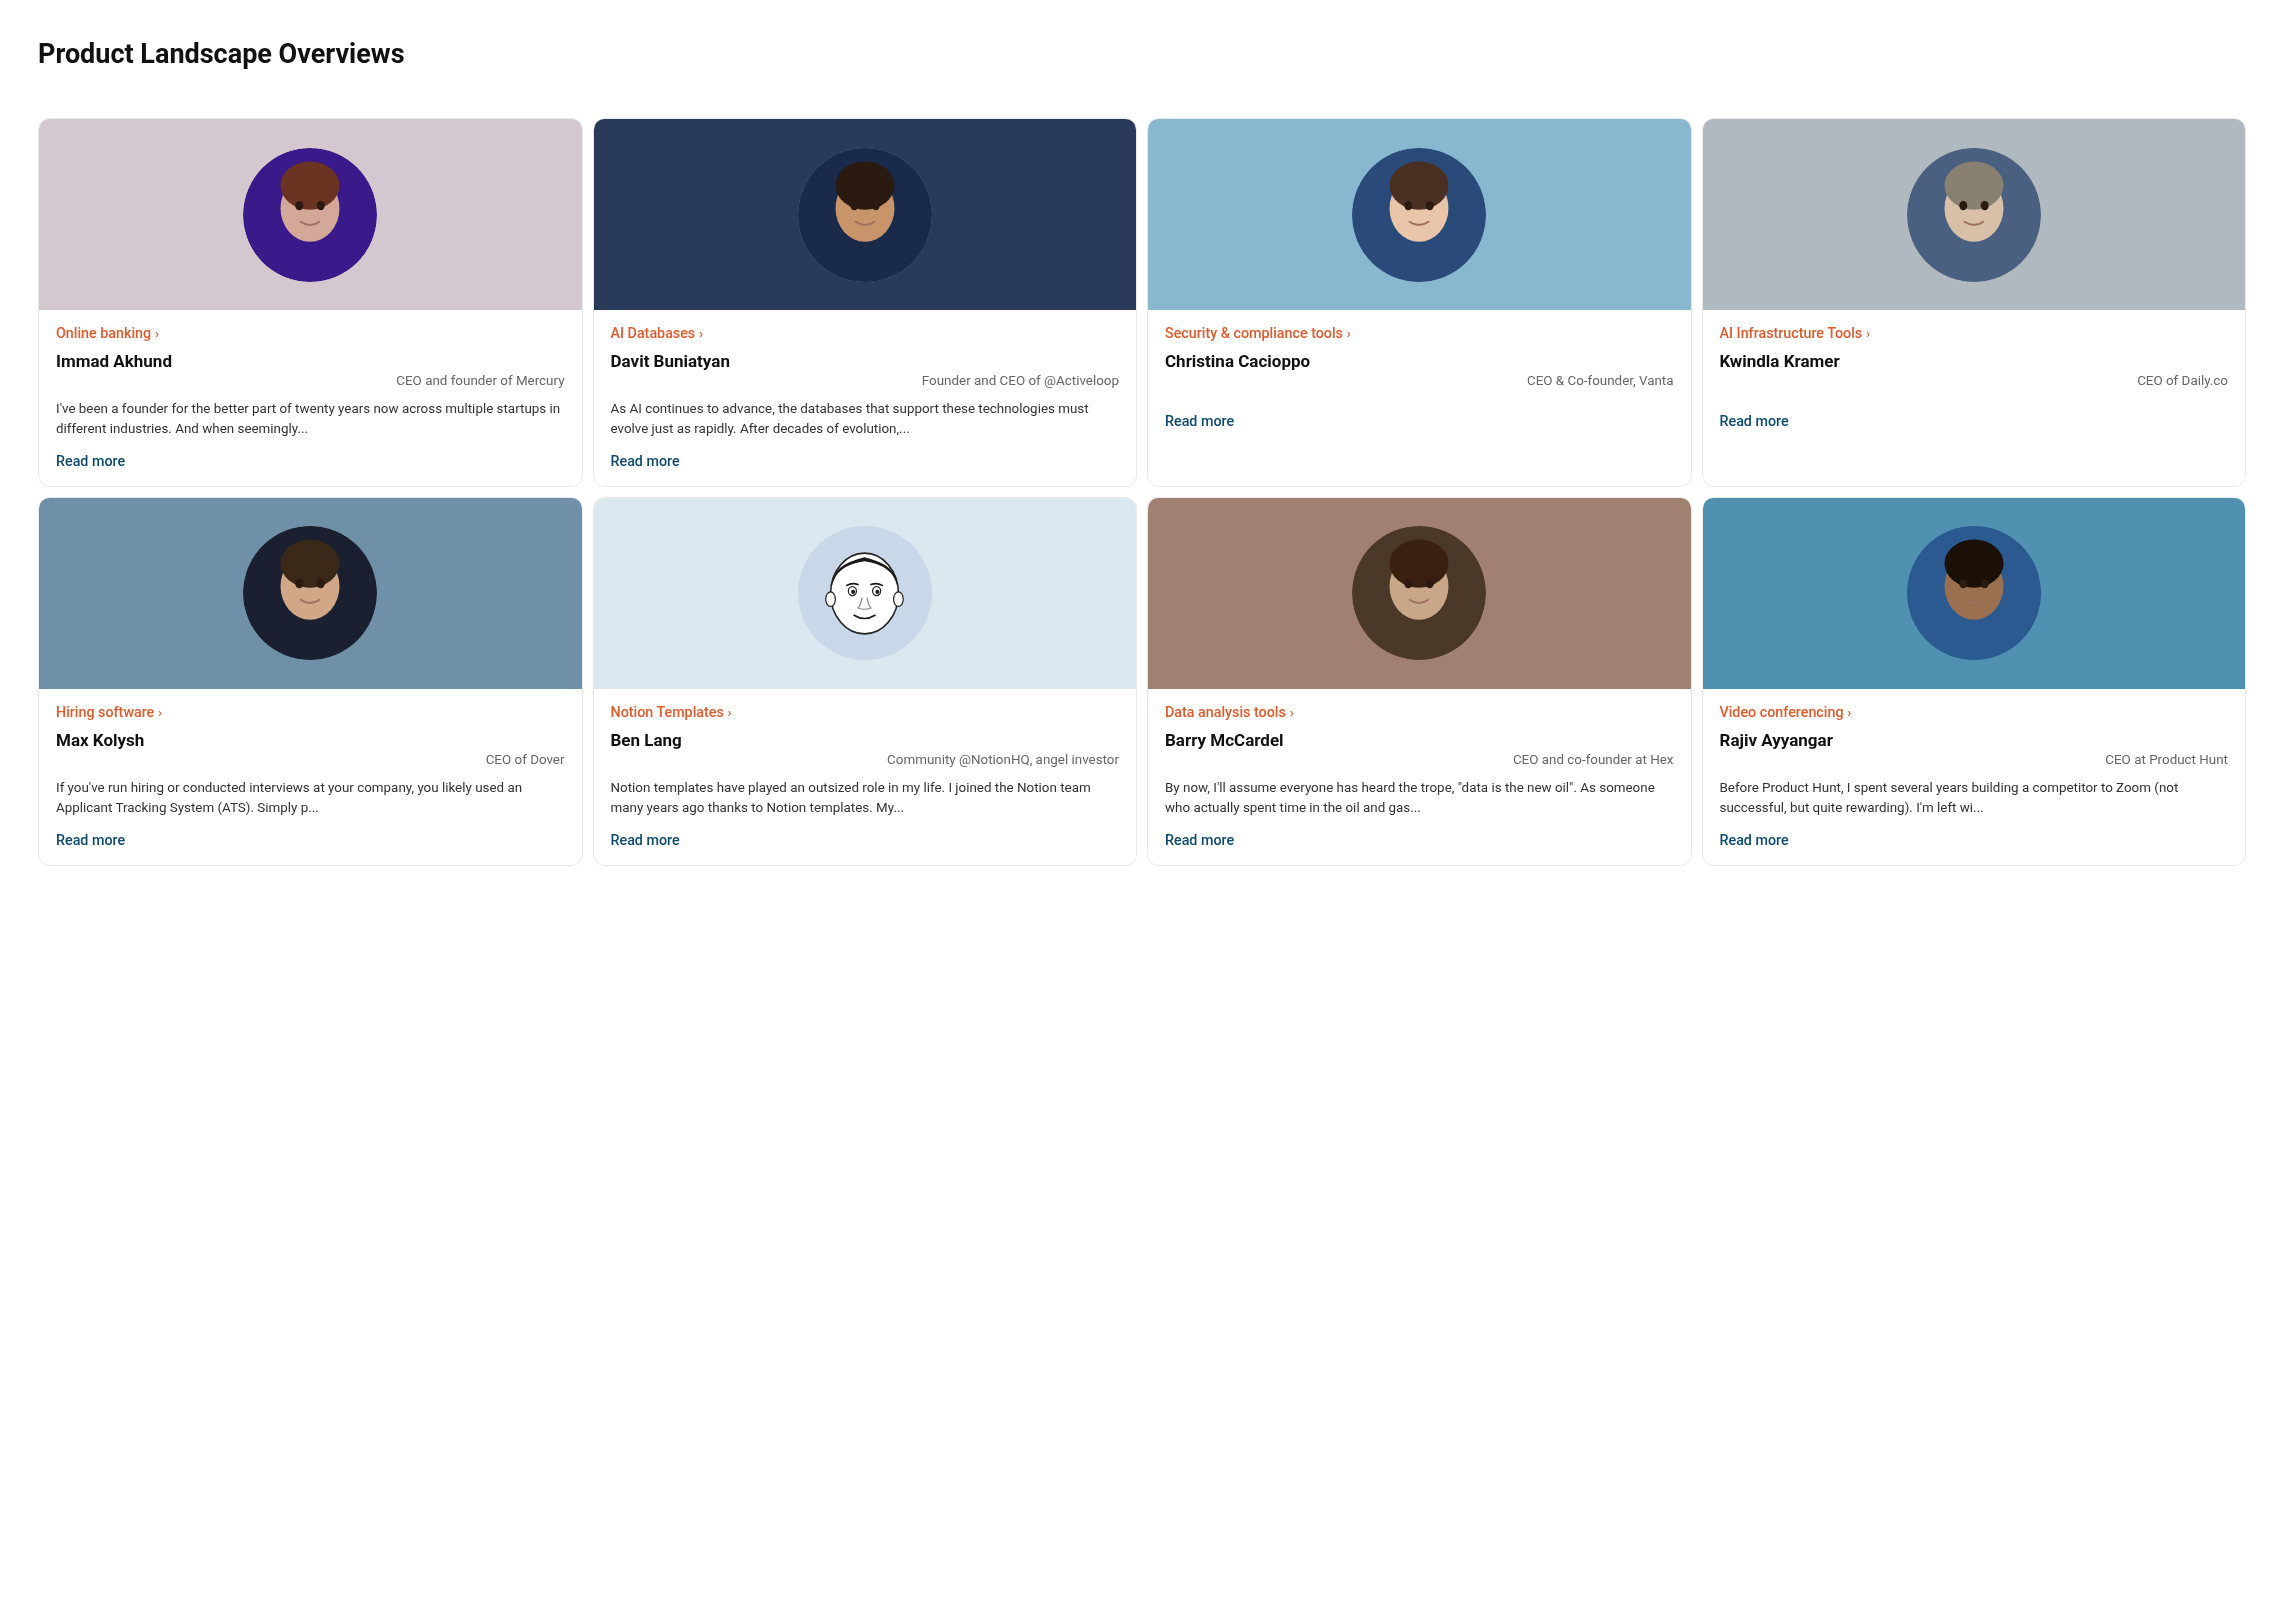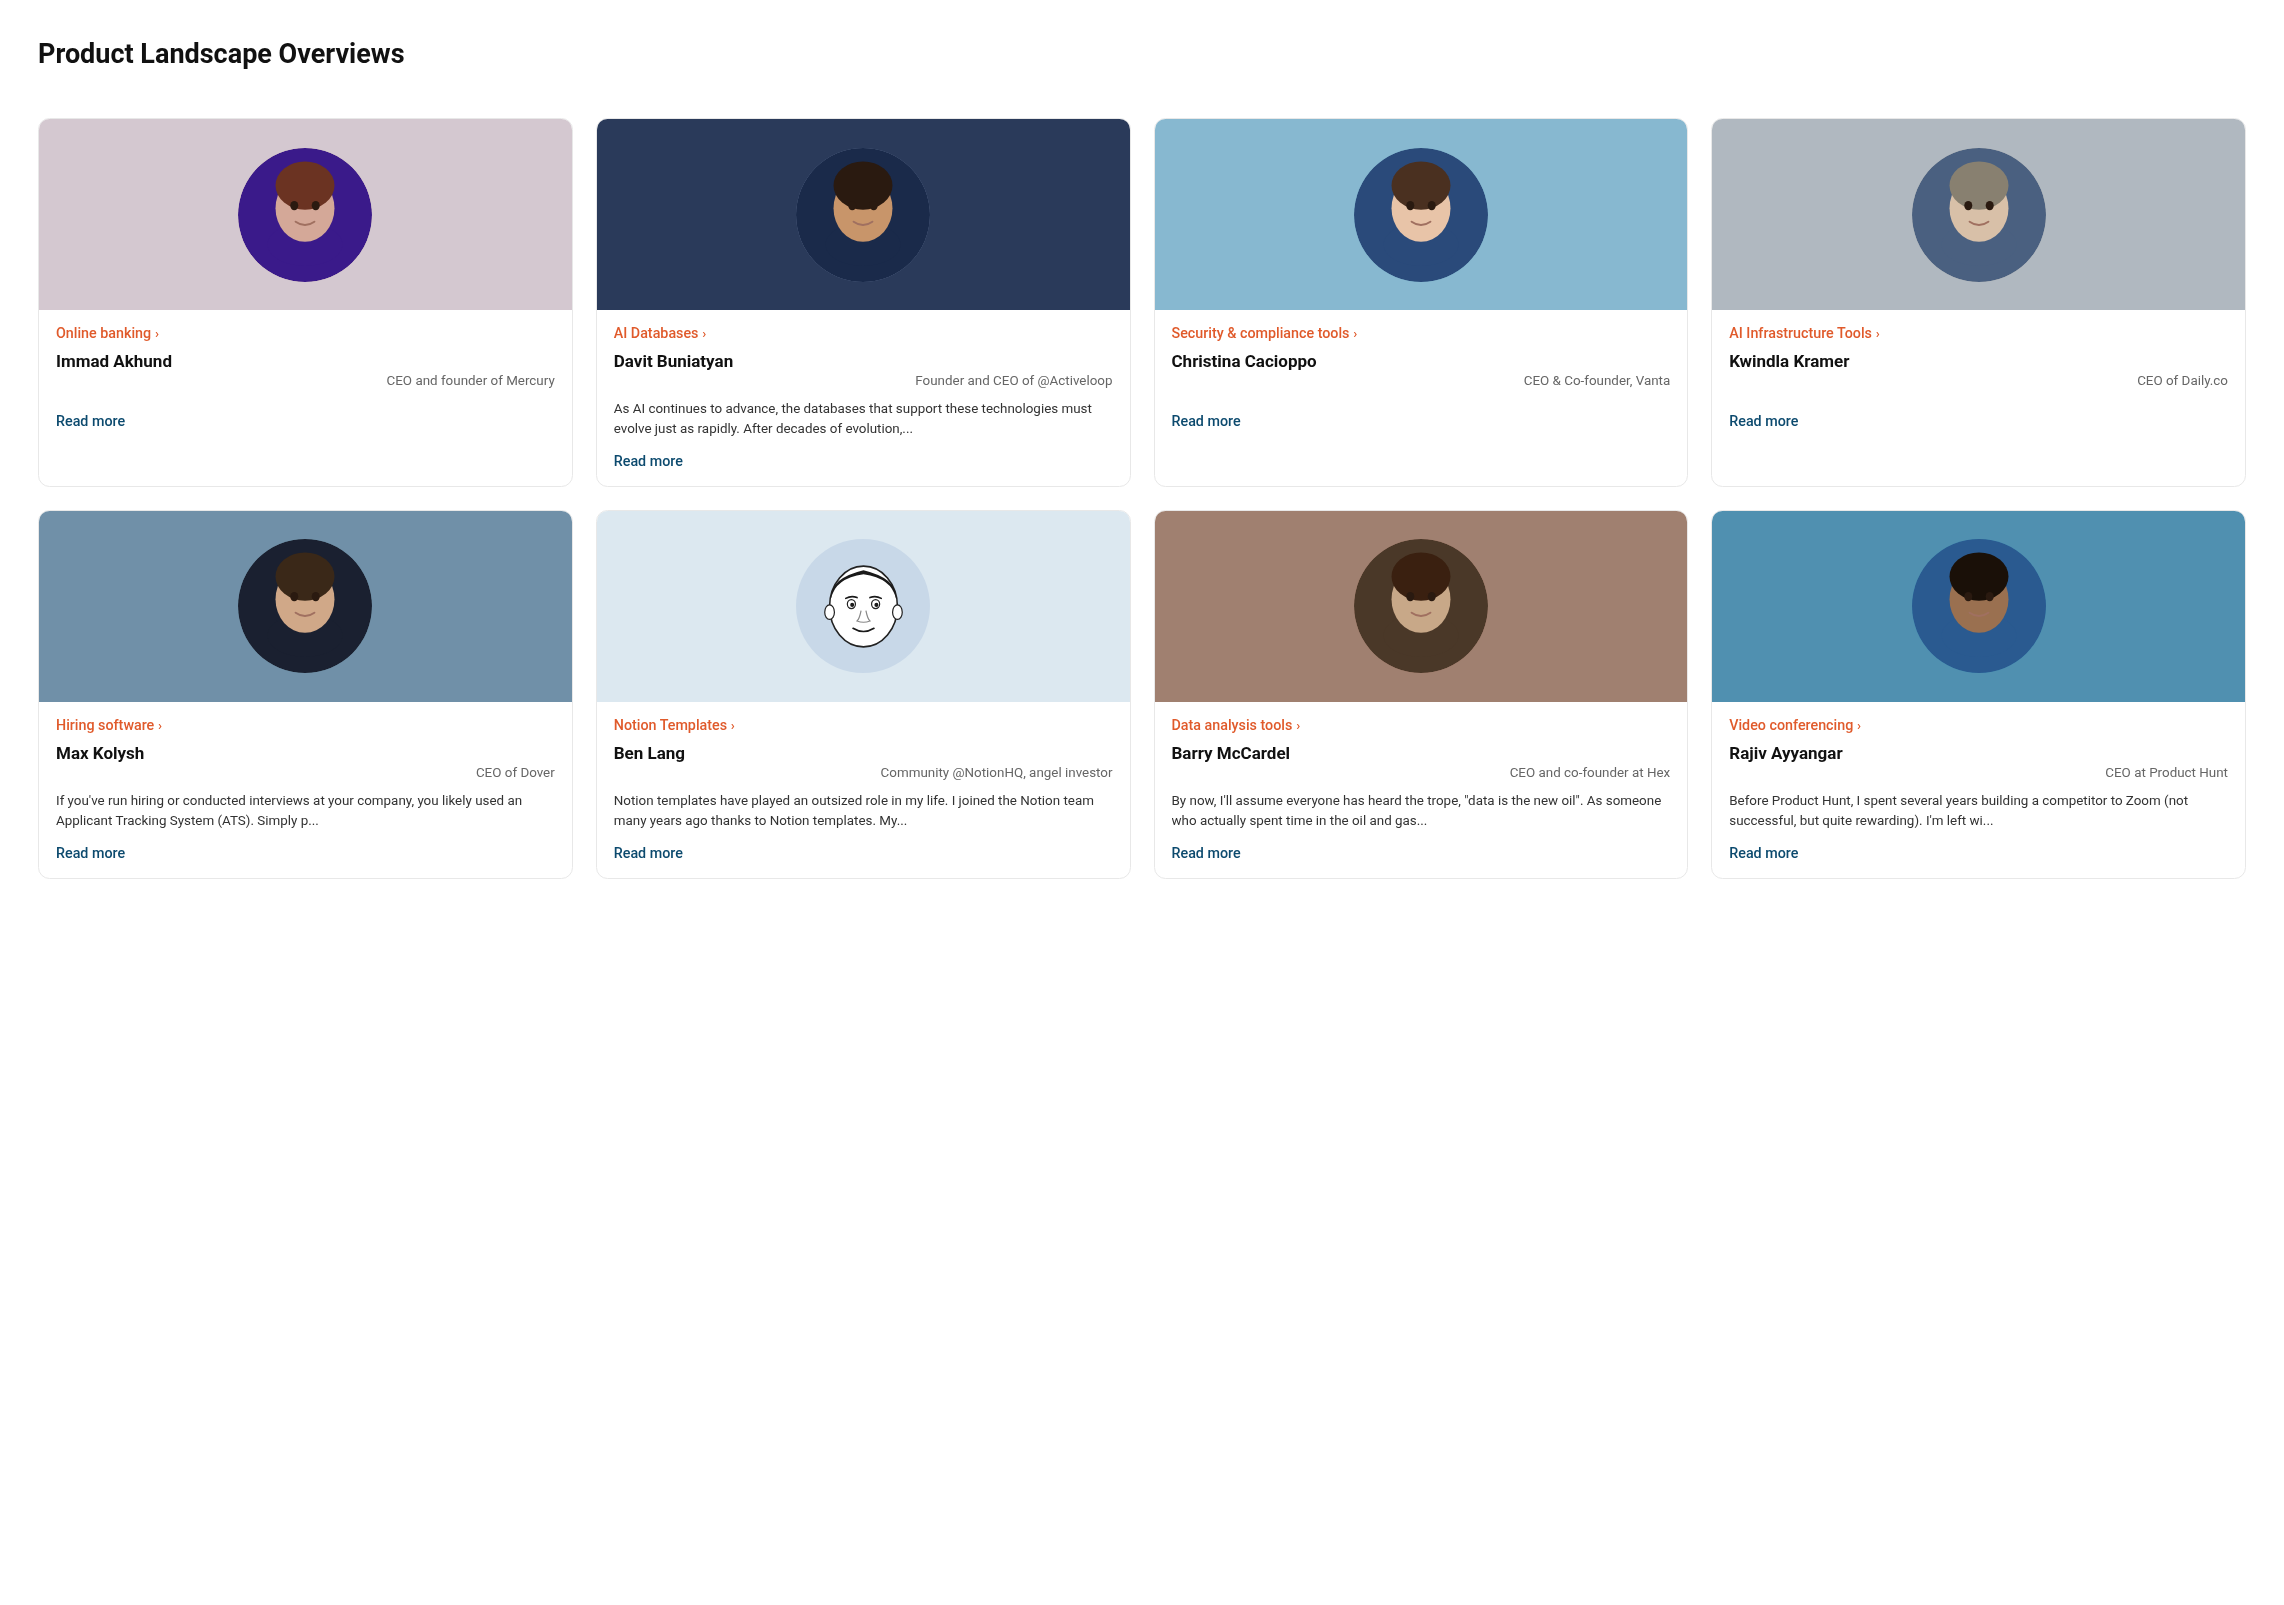--- a/index.html
+++ b/index.html
@@ -11,21 +11,21 @@
     }
     h1 {
       font-size: 27px;
       font-weight: 700;
       margin-bottom: 48px;
       color: #111;
     }
     .grid {
       display: grid;
       grid-template-columns: repeat(4, 1fr);
-      gap: 23px;
+      gap: 10px;
     }
     .card {
       background: #fff;
       border-radius: 11.5px;
       border: 1px solid #e8e8e8;
       overflow: hidden;
       display: flex;
       flex-direction: column;
     }
     .card-image {
@@ -146,20 +146,21 @@
   </svg>
       </div>
     </div>
     <div class="card-body">
       <div class="card-category">
         <span>Online banking</span>
         <span class="chevron">›</span>
       </div>
       <div class="card-author-name">Immad Akhund</div>
       <div class="card-author-title">CEO and founder of Mercury</div>
+      <div class="card-excerpt">I've been a founder for the better part of twenty years now across multiple startups in different industries. And when seemingly...</div>
       <a class="card-read-more">Read more</a>
     </div>
   </div>
     <div class="card card-2">
     <div class="card-image">
       <div class="avatar-circle">
         <svg viewBox="0 0 100 100" xmlns="http://www.w3.org/2000/svg" style="width:100%;height:100%;border-radius:50%">
     <rect width="100" height="100" fill="#1a2a4a" rx="50"></rect>
     <ellipse cx="50" cy="72" rx="28" ry="16" fill="#1a2a4a"></ellipse>
     <ellipse cx="50" cy="45" rx="22" ry="25" fill="#c8956a"></ellipse>

